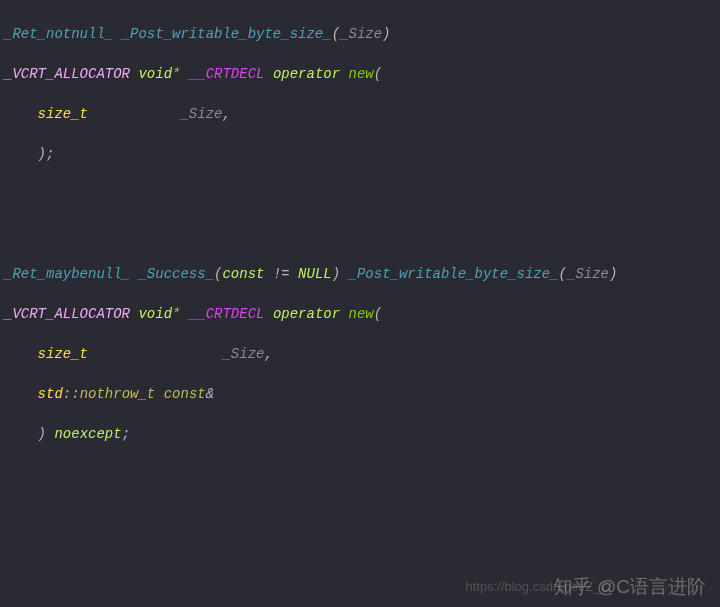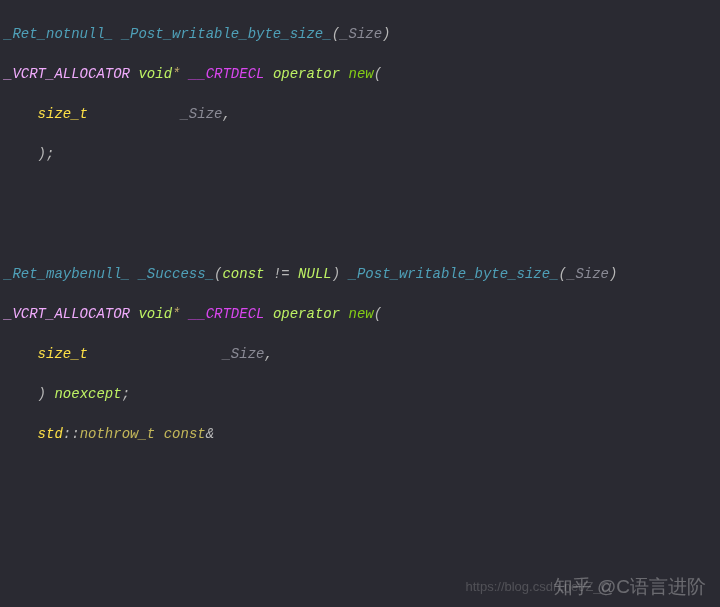--- a/index.html
+++ b/index.html
@@ -54,22 +54,22 @@
 <div class="code">
 <span class="line"><span class="ann">_Ret_notnull_</span> <span class="ann">_Post_writable_byte_size_</span><span class="pun">(</span><span class="id">_Size</span><span class="pun">)</span></span>
 <span class="line"><span class="alloc">_VCRT_ALLOCATOR</span> <span class="kw">void</span><span class="star">*</span> <span class="crt">__CRTDECL</span> <span class="kw">operator</span> <span class="opnew">new</span><span class="pun">(</span></span>
 <span class="line">    <span class="typ">size_t</span>           <span class="id">_Size</span><span class="pun">,</span></span>
 <span class="line">    <span class="pun">)</span><span class="pun">;</span></span>
 <span class="line"> </span>
 <span class="line"> </span>
 <span class="line"><span class="ann">_Ret_maybenull_</span> <span class="ann">_Success_</span><span class="pun">(</span><span class="kw">const</span> <span class="pun">!=</span> <span class="kw">NULL</span><span class="pun">)</span> <span class="ann">_Post_writable_byte_size_</span><span class="pun">(</span><span class="id">_Size</span><span class="pun">)</span></span>
 <span class="line"><span class="alloc">_VCRT_ALLOCATOR</span> <span class="kw">void</span><span class="star">*</span> <span class="crt">__CRTDECL</span> <span class="kw">operator</span> <span class="opnew">new</span><span class="pun">(</span></span>
 <span class="line">    <span class="typ">size_t</span>                <span class="id">_Size</span><span class="pun">,</span></span>
+<span class="line">    <span class="typ">std</span><span class="pun">::</span><span class="mem">nothrow_t</span> <span class="mem">const</span><span class="pun">&amp;</span></span>
 <span class="line">    <span class="pun">)</span> <span class="kw">noexcept</span><span class="pun">;</span></span>
-<span class="line">    <span class="typ">std</span><span class="pun">::</span><span class="mem">nothrow_t</span> <span class="mem">const</span><span class="pun">&amp;</span></span>
 <span class="line"> </span>
 <span class="line"> </span>
 
 
 
 
 
 
 
 

